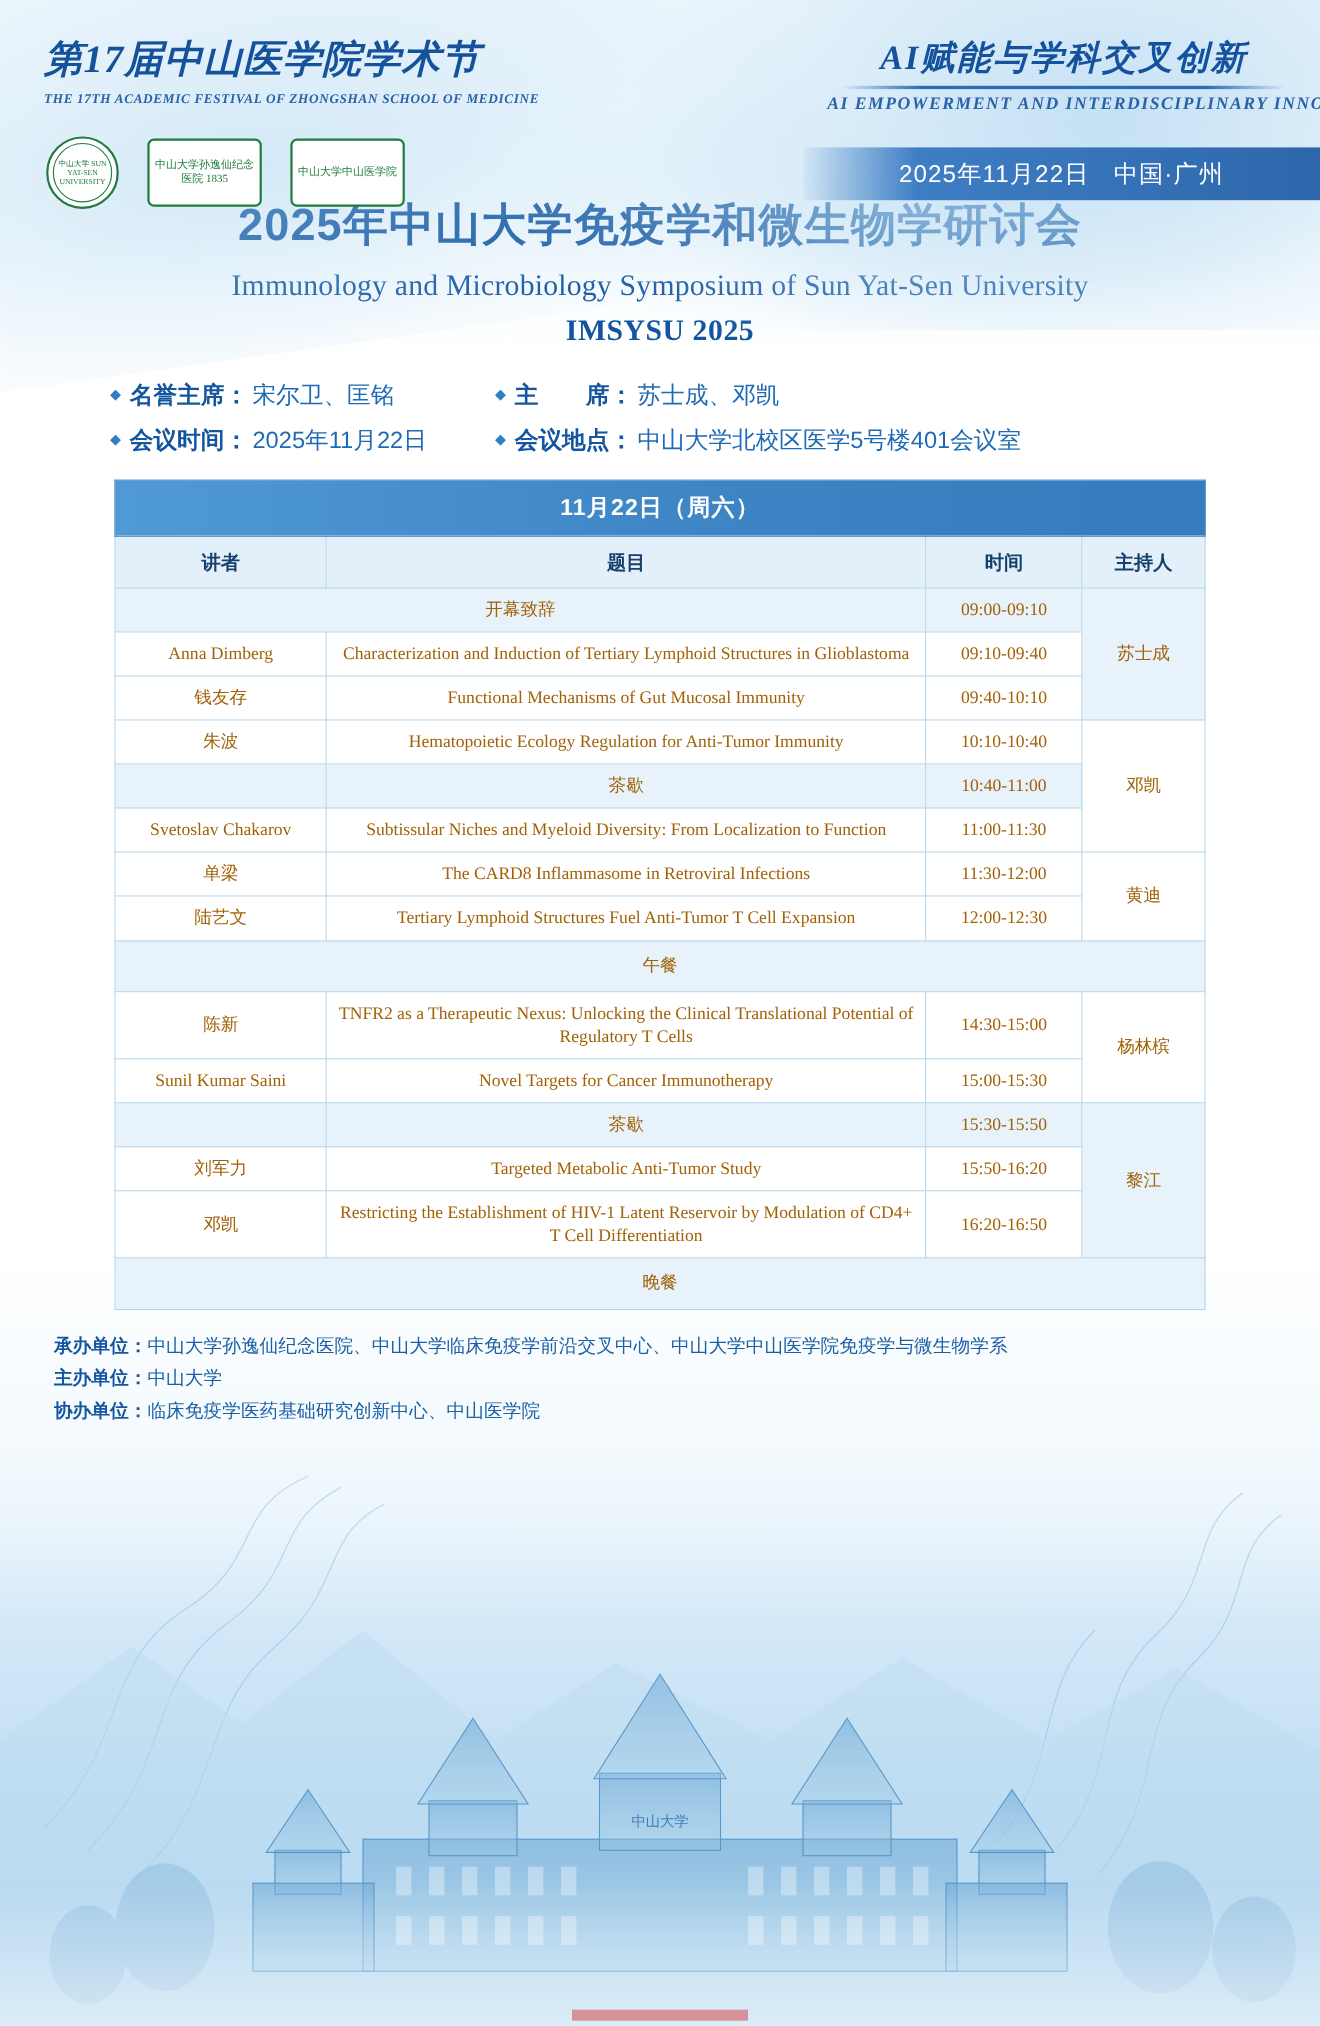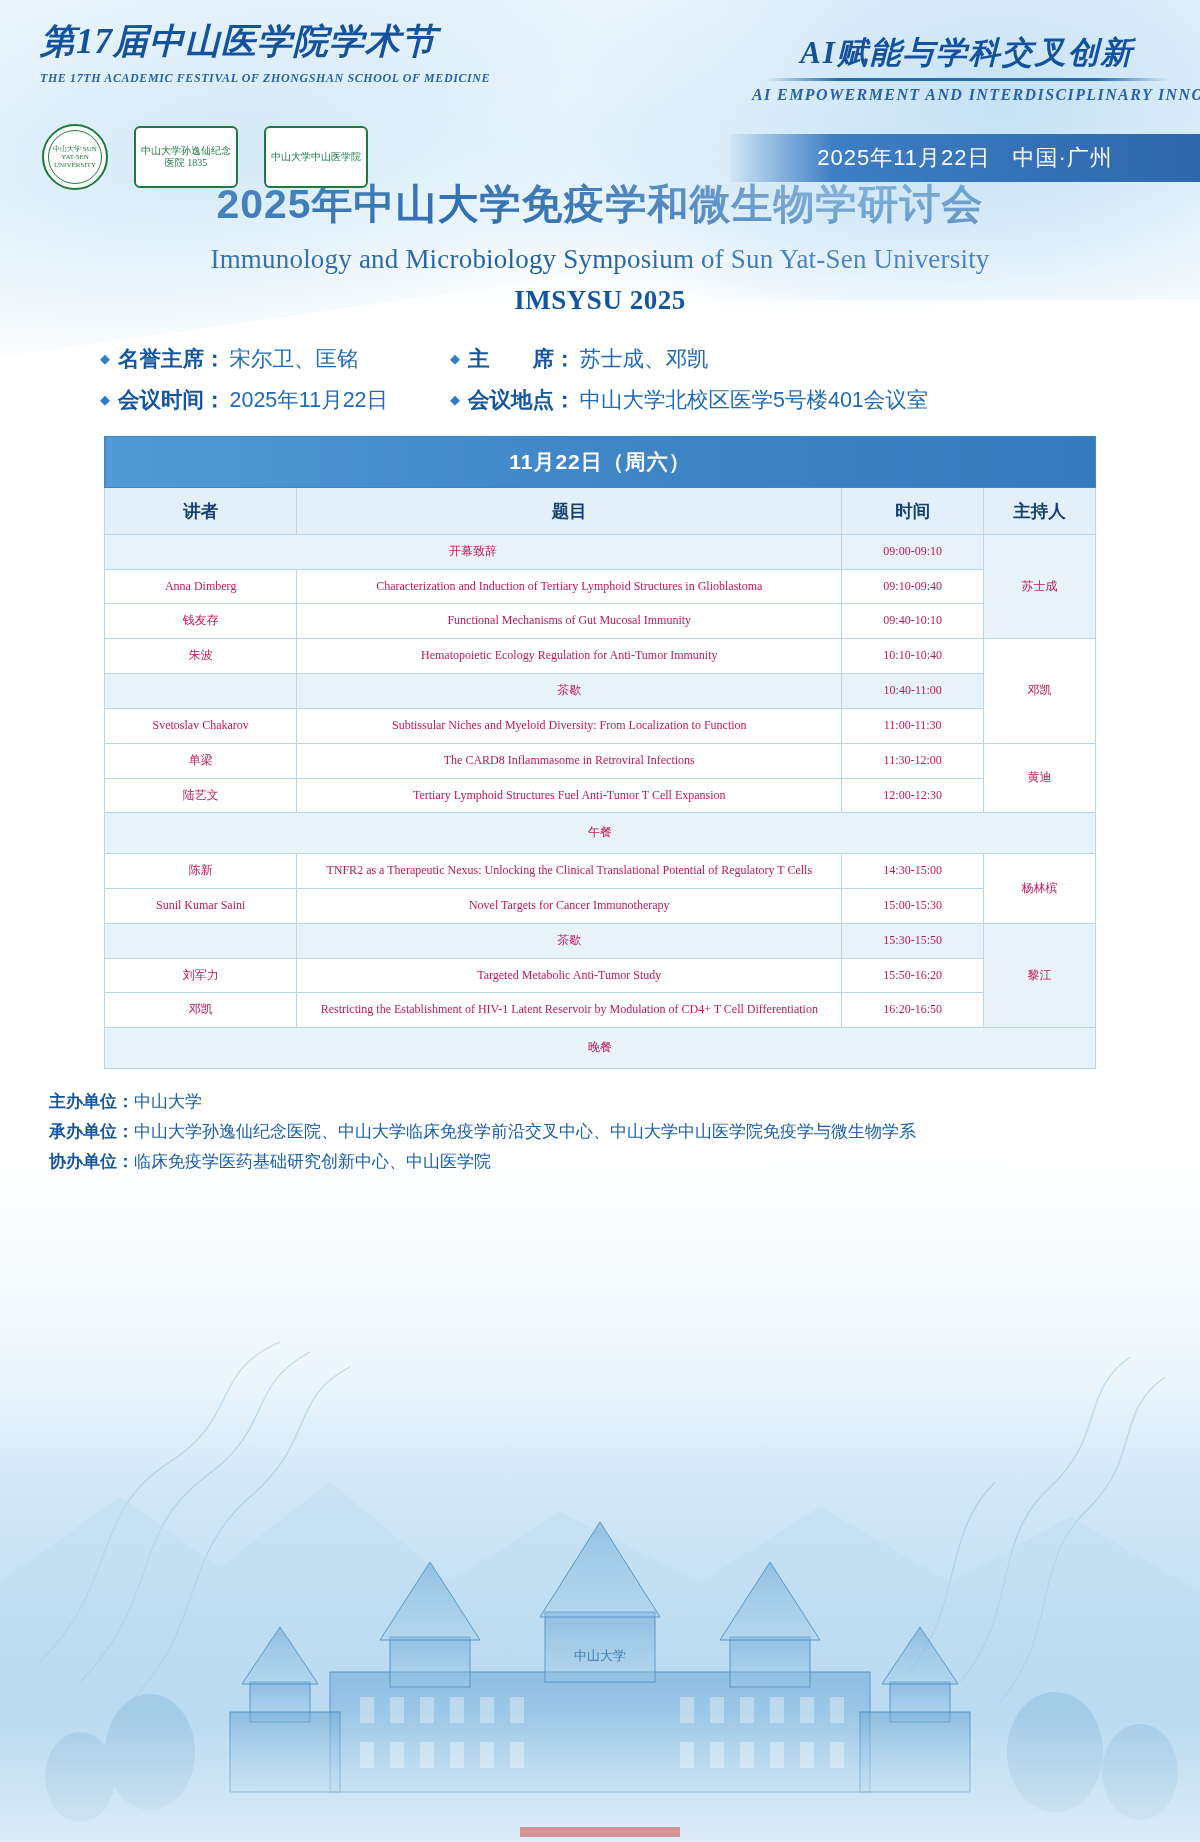--- a/index.html
+++ b/index.html
@@ -49,21 +49,21 @@
   }
 
   
   .header {
     position: relative;
     height: 125px;
   }
   .festival-title {
     position: absolute;
     left: 40px;
-    top: 18px;
+    top: 30px;
     width: 420px;
   }
   .festival-cn {
     font-family: "Liberation Serif", serif;
     font-size: 35px;
     font-weight: bold;
     font-style: italic;
     color: #15529c;
     letter-spacing: 1px;
     white-space: nowrap;
@@ -272,22 +272,22 @@
   }
   .agenda .col-header th {
     background: #e4f0f9;
     color: #16406e;
     font-family: "Liberation Sans", sans-serif;
     font-size: 17.5px;
     font-weight: bold;
     padding: 11px 0;
   }
   .agenda td {
-    font-size: 12px;
-    color: #be185d;
+    font-size: 16px;
+    color: #a16207;
     padding: 9px 8px;
     line-height: 1.32;
   }
   .c-speaker { width: 190px; }
   .c-title   { width: 540px; }
   .c-time    { width: 140px; }
   .c-host    { width: 110px; }
   .row-break td {
     background: #e7f2fa;
   }
@@ -494,24 +494,24 @@
       </tr>
 
       <tr class="full-row">
         <td colspan="4">晚餐</td>
       </tr>
     </tbody>
   </table>
 
   <div class="orgs">
     <div>
+      <span class="lbl">承办单位：</span><span>中山大学孙逸仙纪念医院、中山大学临床免疫学前沿交叉中心、中山大学中山医学院免疫学与微生物学系</span>
+    </div>
+    <div>
       <span class="lbl">主办单位：</span><span>中山大学</span>
-    </div>
-    <div>
-      <span class="lbl">承办单位：</span><span>中山大学孙逸仙纪念医院、中山大学临床免疫学前沿交叉中心、中山大学中山医学院免疫学与微生物学系</span>
     </div>
     <div>
       <span class="lbl">协办单位：</span><span>临床免疫学医药基础研究创新中心、中山医学院</span>
     </div>
   </div>
 
   <svg class="bottom-art" viewBox="0 0 1200 560" preserveAspectRatio="none">
     <defs>
       <linearGradient id="skyGrad" x1="0" y1="0" x2="0" y2="1">
         <stop offset="0%" stop-color="#ffffff" stop-opacity="0"></stop>

